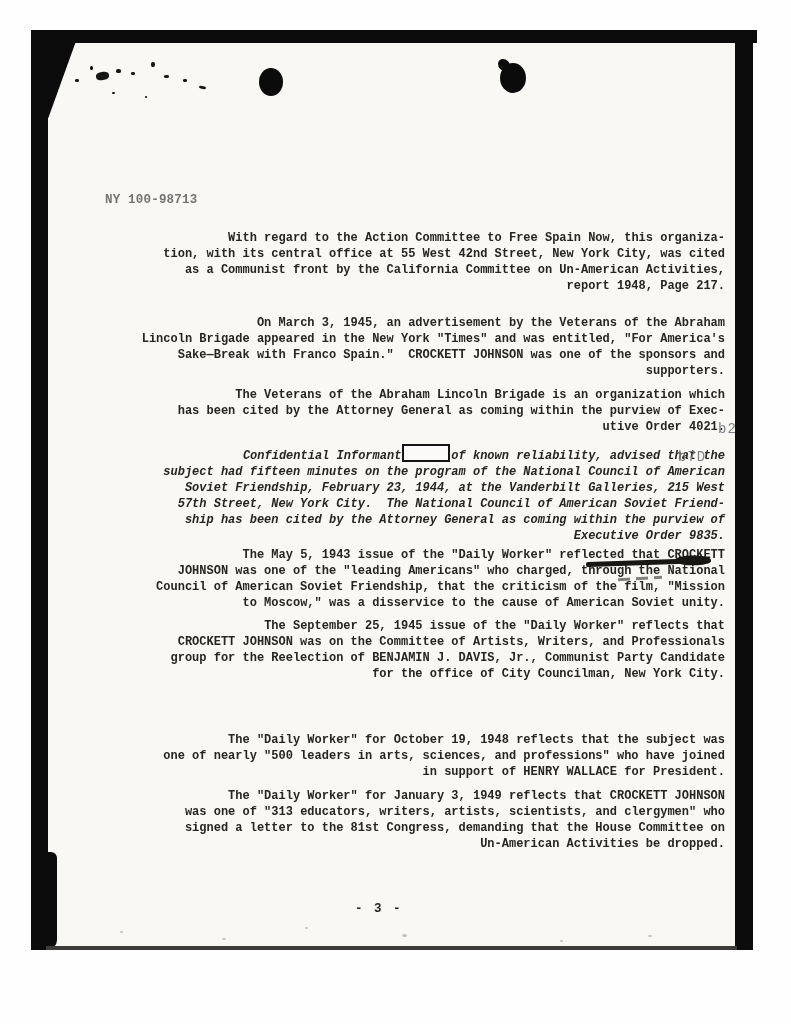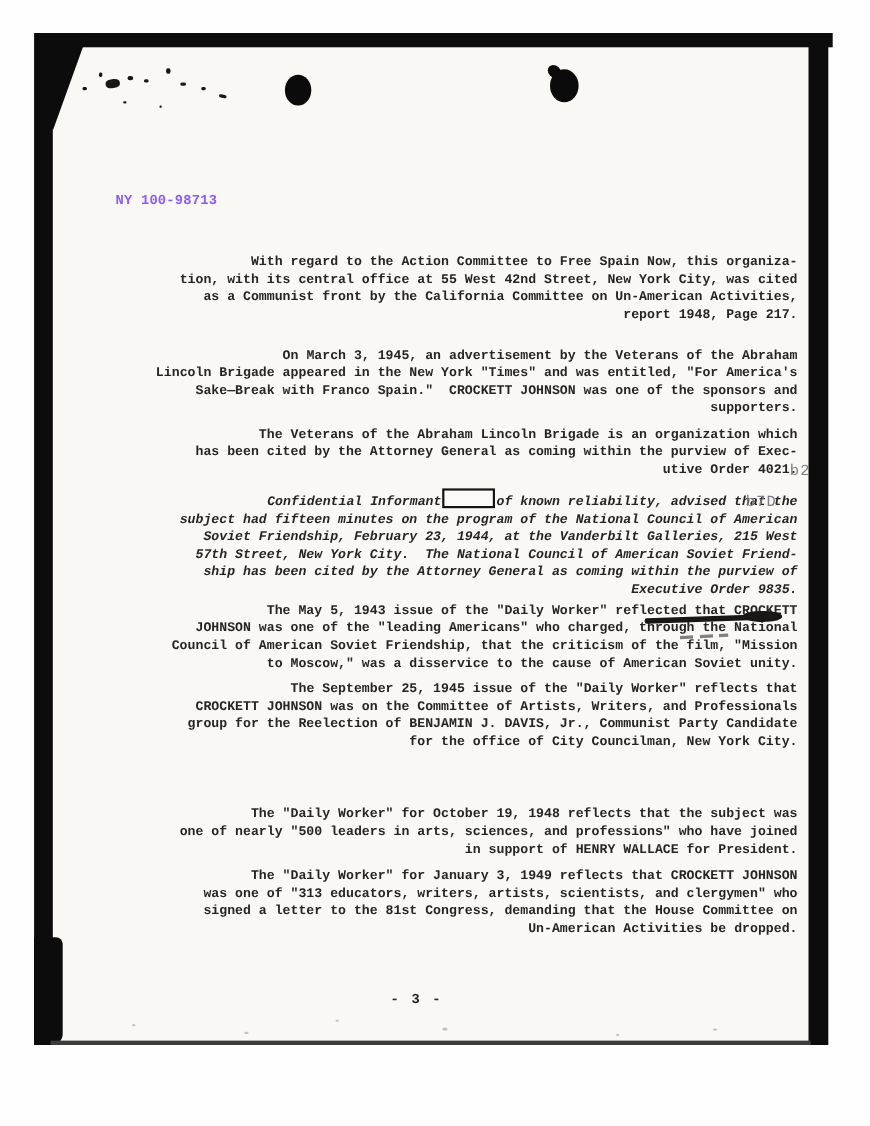--- a/index.html
+++ b/index.html
@@ -81,23 +81,23 @@
   }
   
   .speck {
     position: absolute;
     background: #171716;
     border-radius: 40%;
   }
   
   .file-number {
     position: absolute;
-    left: 105px; top: 174px;
+    left: 105px; top: 192px;
     font: 700 12.5px/16px "Liberation Mono", monospace;
-    color: #8b5cf6;
+    color: #737373;
     letter-spacing: 0.2px;
   }
   .para {
     position: absolute;
     left: 105px;
     width: 606px;
     margin: 14px;
     white-space: pre-wrap;
     text-indent: 70px;
     font: 700 12px/16px "Liberation Mono", monospace;

